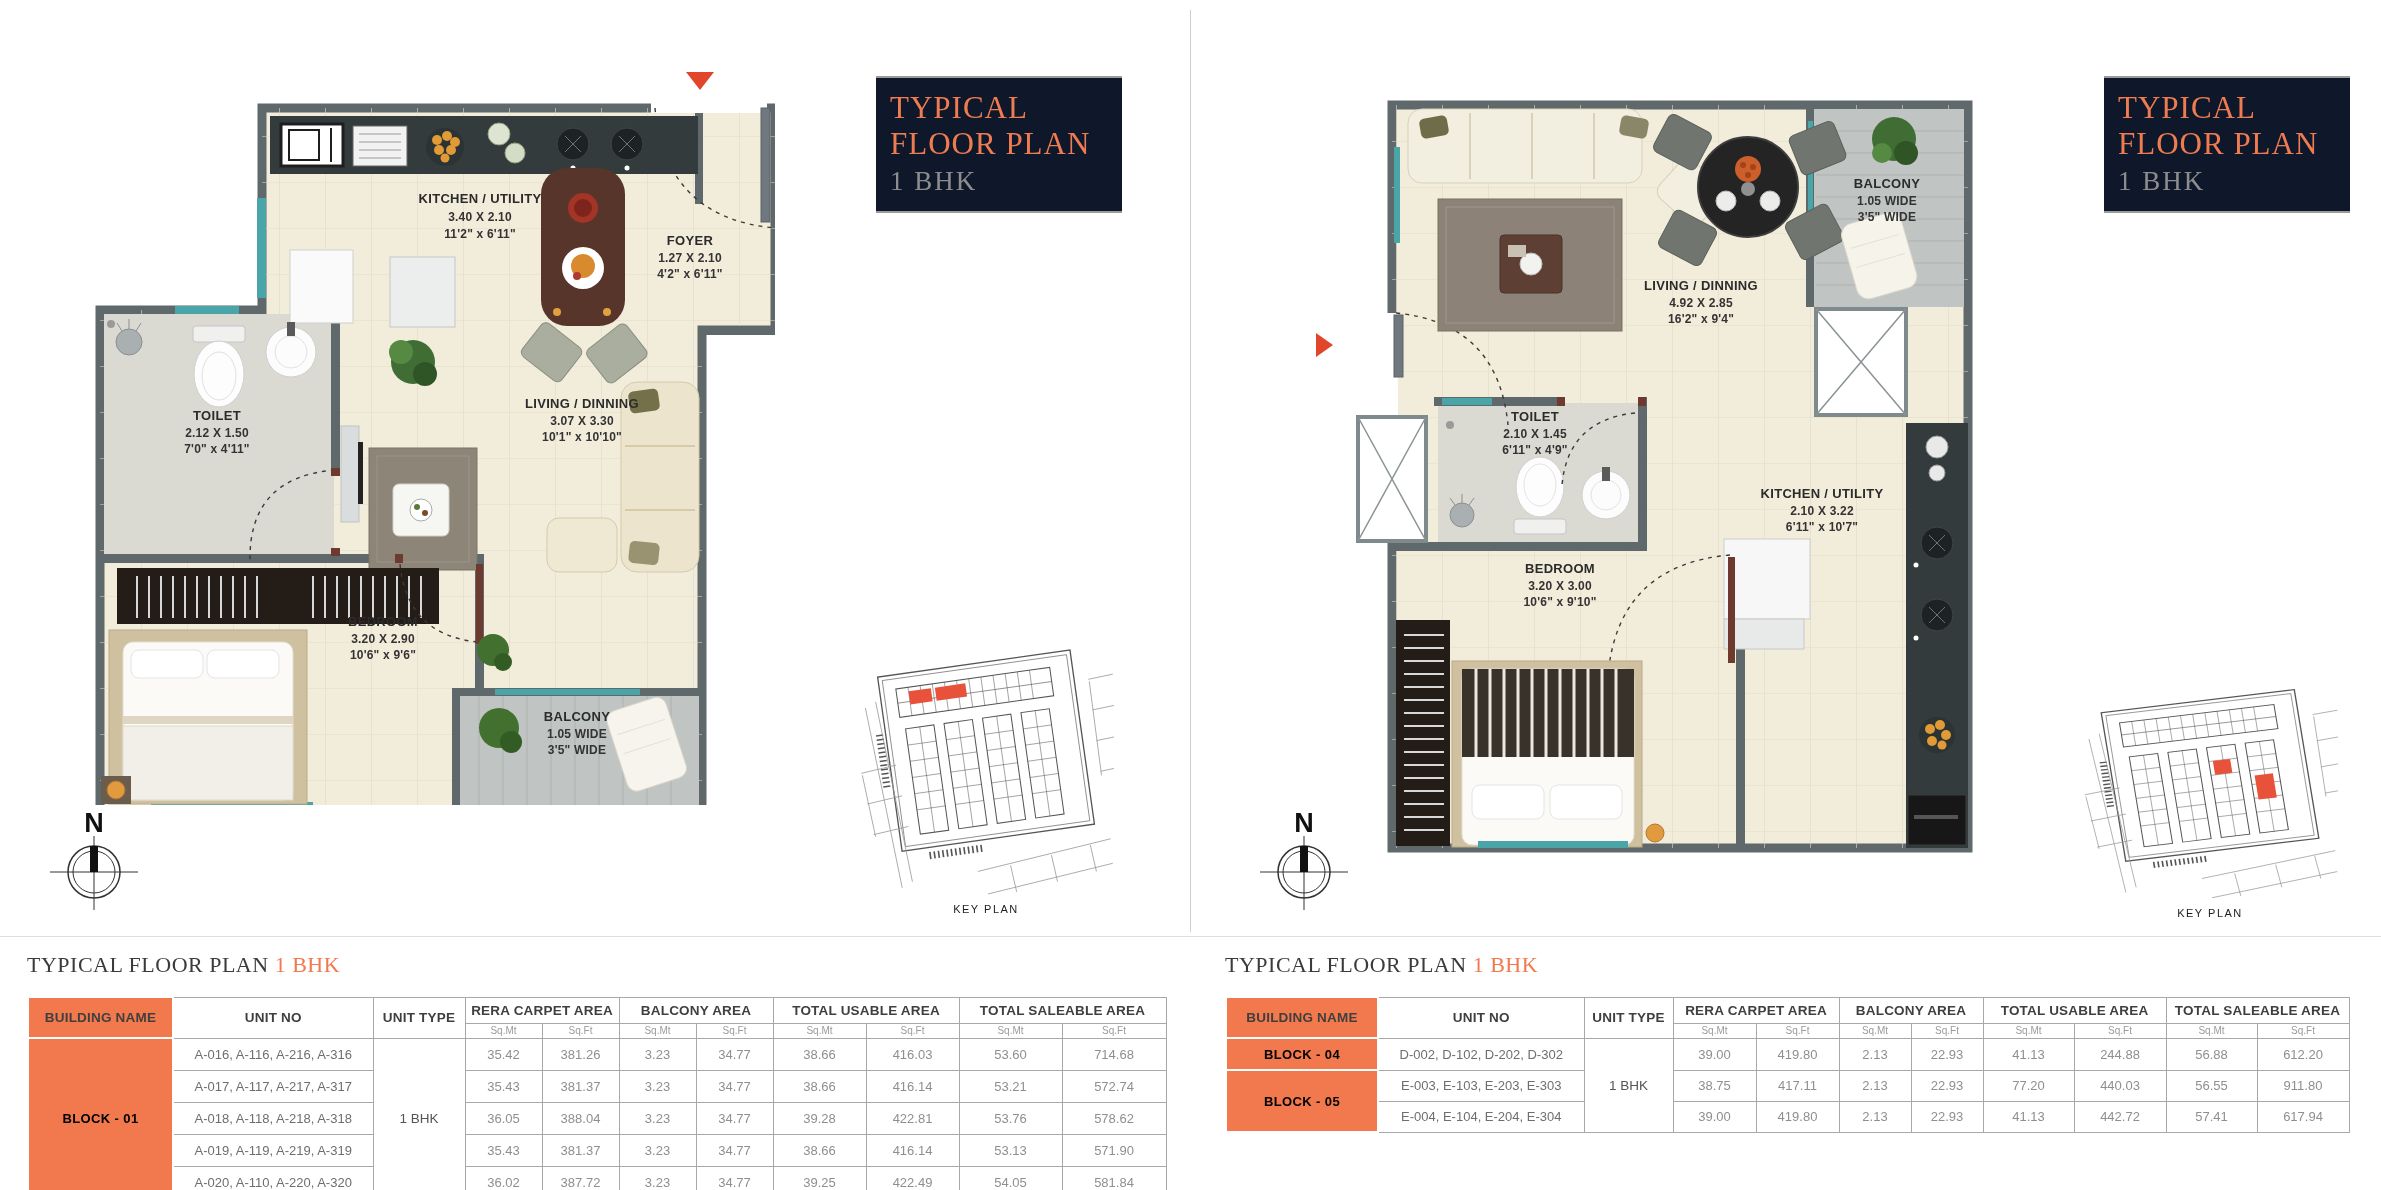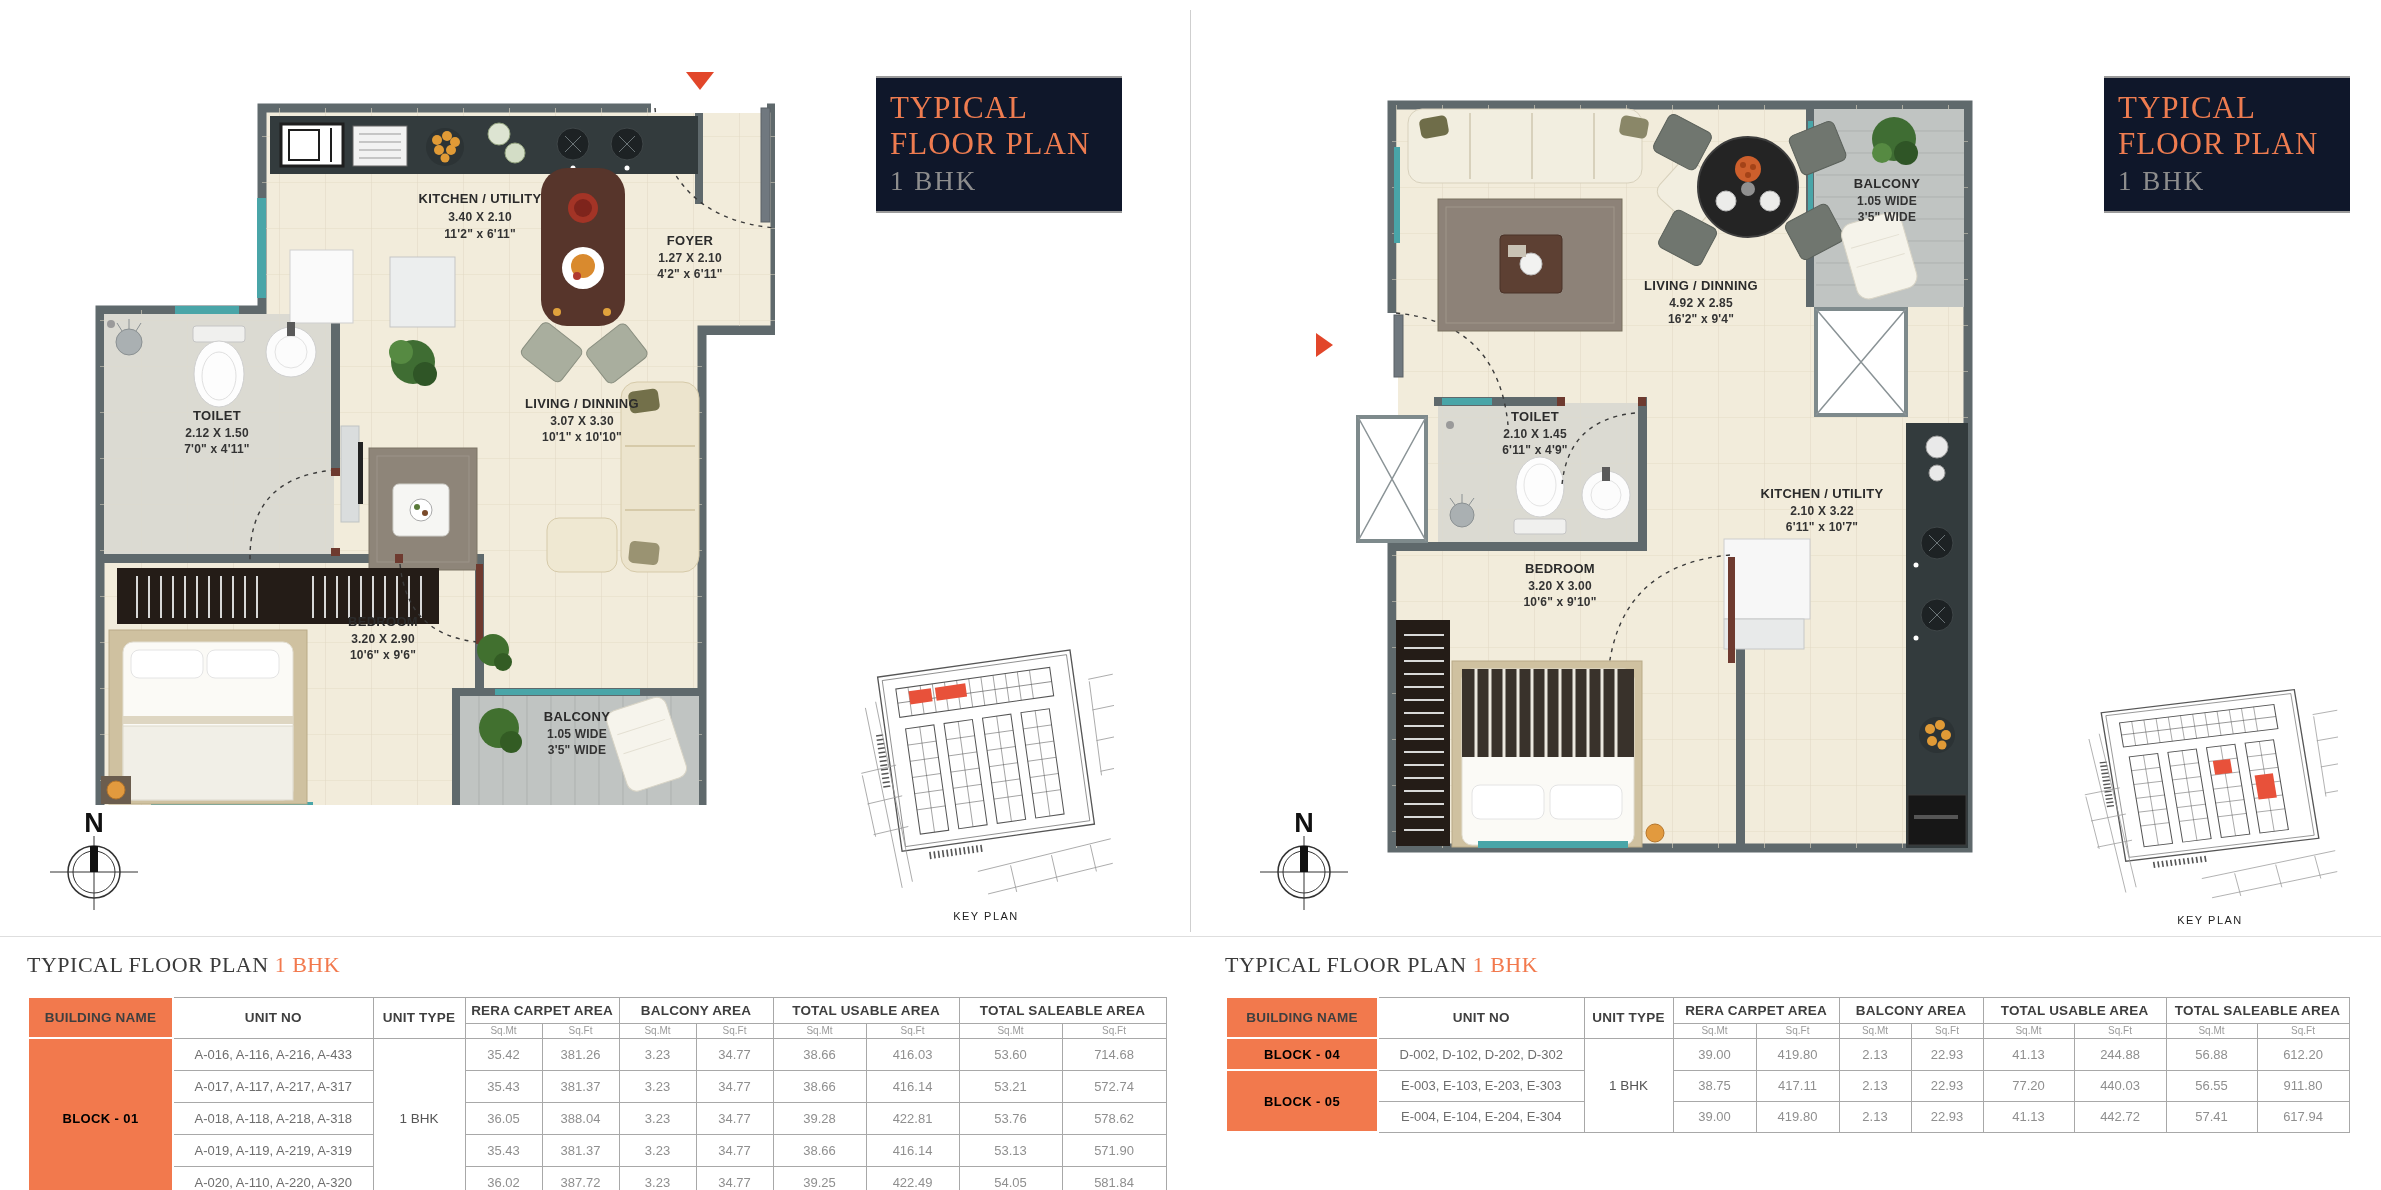--- a/index.html
+++ b/index.html
@@ -32,21 +32,21 @@
   .tb3{font:400 27px/32px "Liberation Serif",serif;color:#8d8d8d;letter-spacing:2px;margin-top:3px;}
 
   .compass{position:absolute;}
   .c-left{left:48px;top:806px;}
   .c-right{left:1258px;top:806px;}
   .north{font:700 27px "Liberation Sans",sans-serif;fill:#111;text-anchor:middle;}
 
   .keyplan{position:absolute;}
   .kp-left{left:856px;top:620px;width:260px;}
   .kp-right{left:2080px;top:664px;width:260px;}
-  .kp-caption{text-align:center;font:400 11px "Liberation Sans",sans-serif;letter-spacing:1.5px;color:#1e1e1e;margin-top:10px;}
+  .kp-caption{text-align:center;font:400 11px "Liberation Sans",sans-serif;letter-spacing:1.5px;color:#1e1e1e;margin-top:3px;}
 
   .table-section{position:absolute;}
   .ts-left{left:27px;top:952px;width:1138px;}
   .ts-right{left:1225px;top:952px;width:1123px;}
   .tbl-title{font:400 22px "Liberation Serif",serif;color:#3b3b3b;letter-spacing:.5px;}
   .tbl-title .accent{color:var(--accent);}
   table.spec{border-collapse:collapse;table-layout:fixed;width:100%;background:#fff;margin-top:18px;}
   .spec th,.spec td{border:1px solid var(--line);text-align:center;padding:0;overflow:hidden;white-space:nowrap;}
   .spec thead tr.h1 th{font-size:13.5px;font-weight:700;color:#3f3f3f;height:25px;letter-spacing:.2px;}
   .spec thead tr.h2 th{font-size:10px;font-weight:400;color:#9b9b9b;height:14px;}
@@ -548,21 +548,21 @@
           <th>Sq.Ft</th>
           <th>Sq.Mt</th>
           <th>Sq.Ft</th>
           <th>Sq.Mt</th>
           <th>Sq.Ft</th>
         </tr>
       </thead>
       <tbody>
         <tr>
           <td rowspan="5" class="orange">BLOCK - 01</td>
-          <td class="units">A-016, A-116, A-216, A-433</td>
+          <td class="units">A-016, A-116, A-216, A-316</td>
           <td rowspan="5" class="utype">1 BHK</td>
           <td>35.42</td>
           <td>381.26</td>
           <td>3.23</td>
           <td>34.77</td>
           <td>38.66</td>
           <td>416.03</td>
           <td>53.60</td>
           <td>714.68</td>
         </tr>

